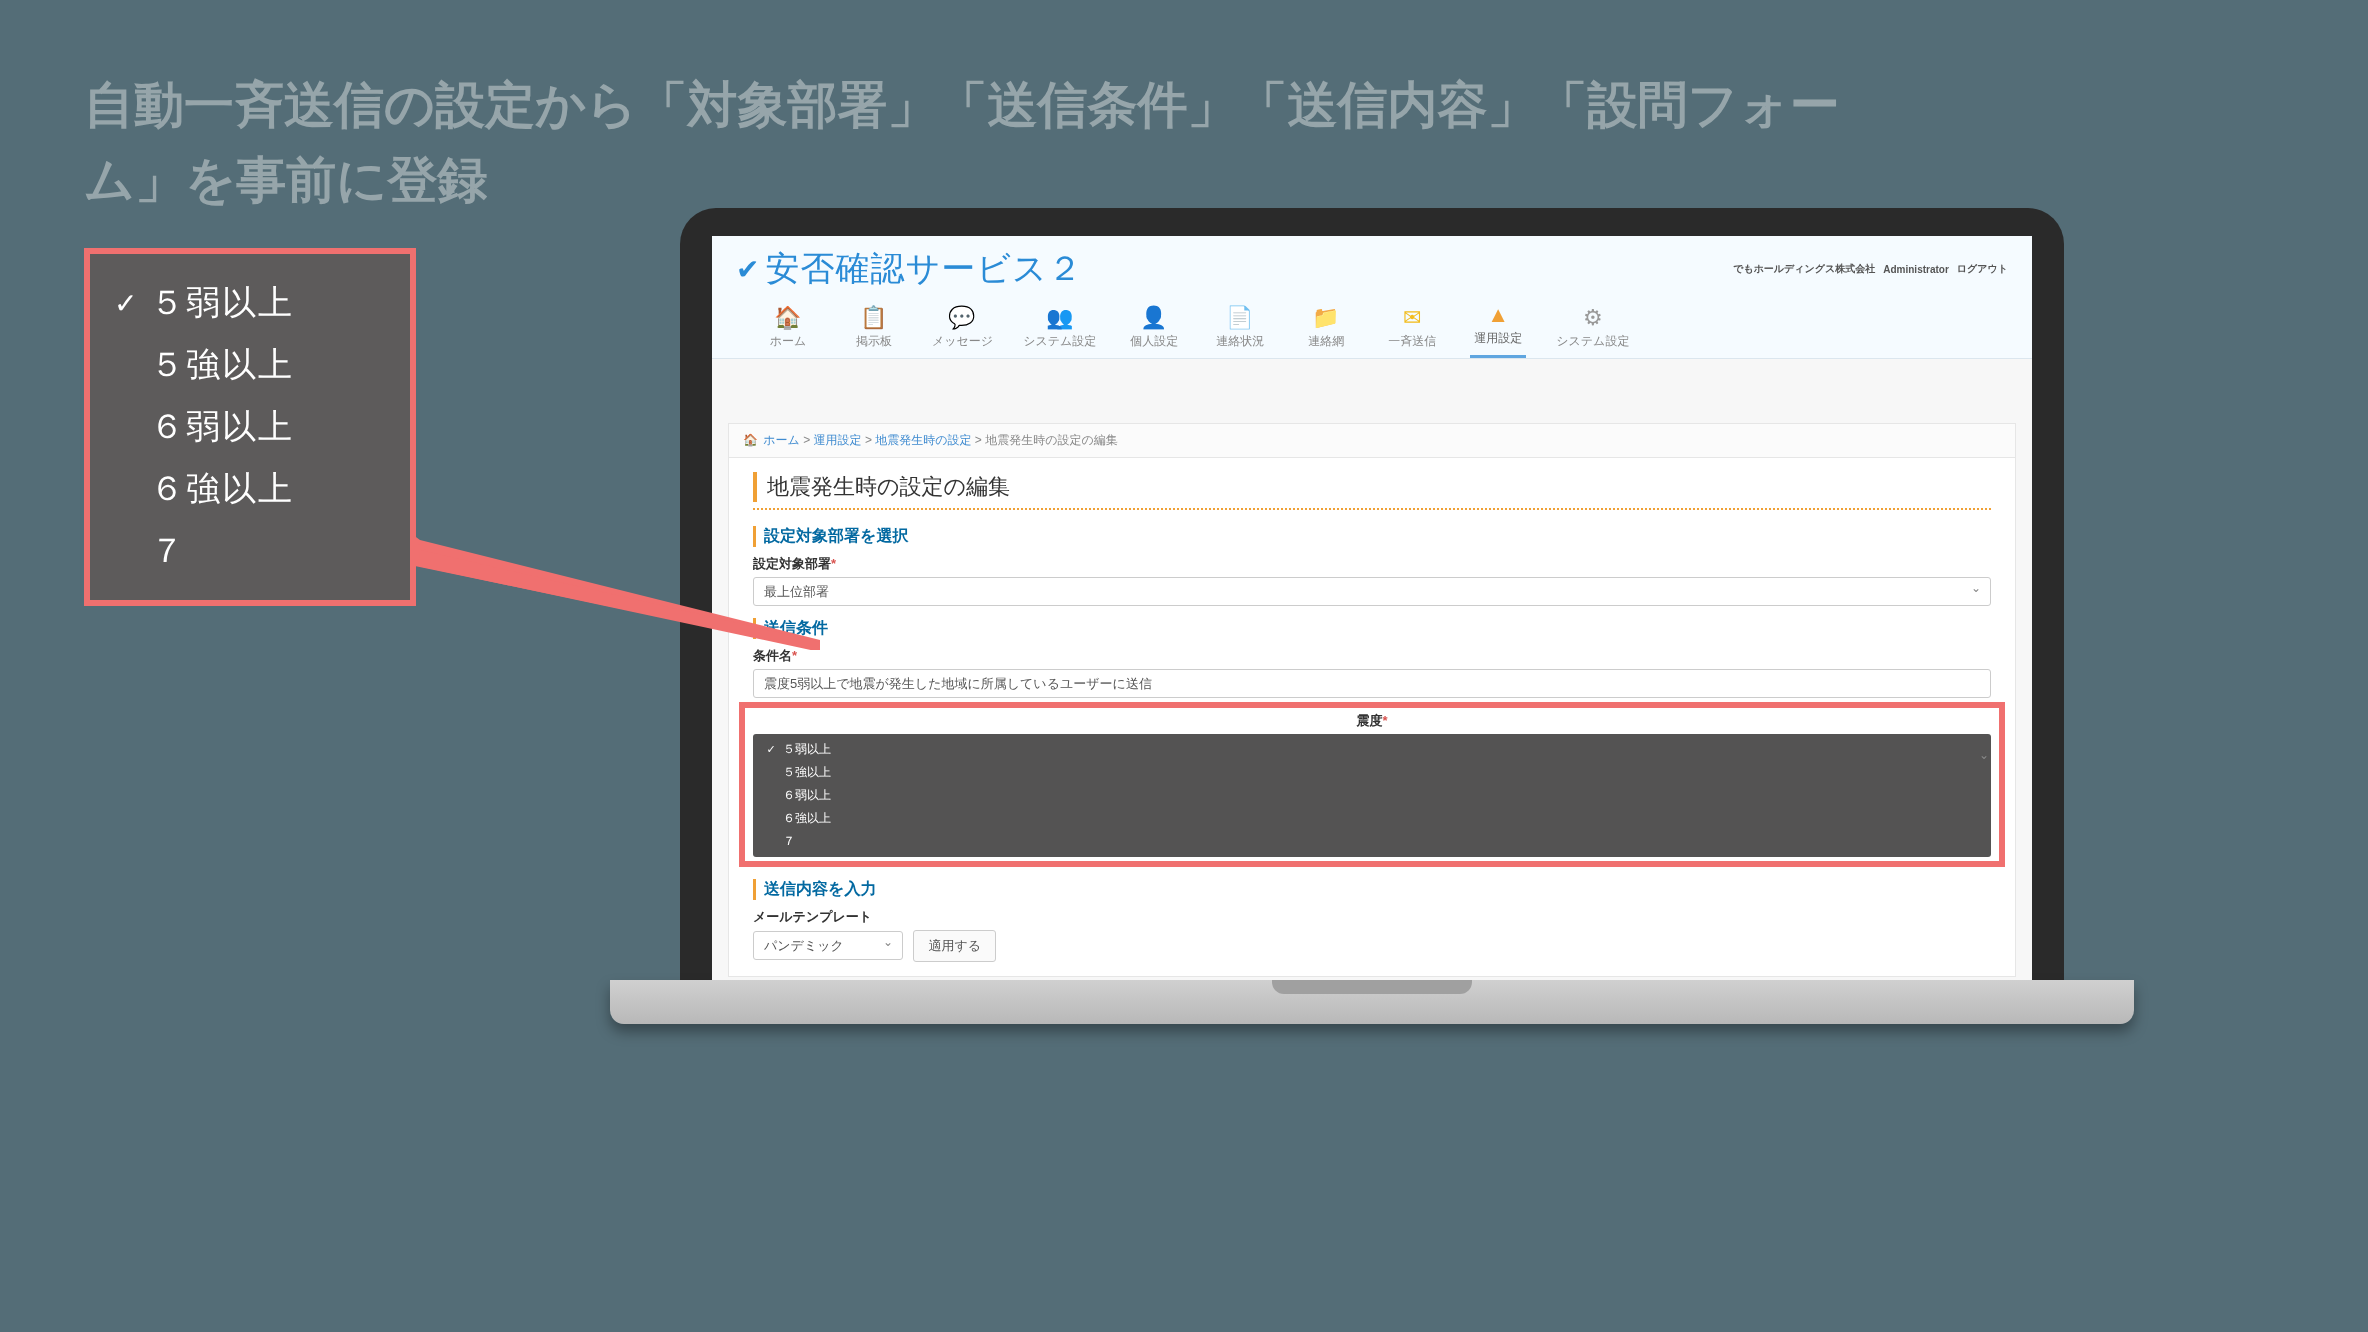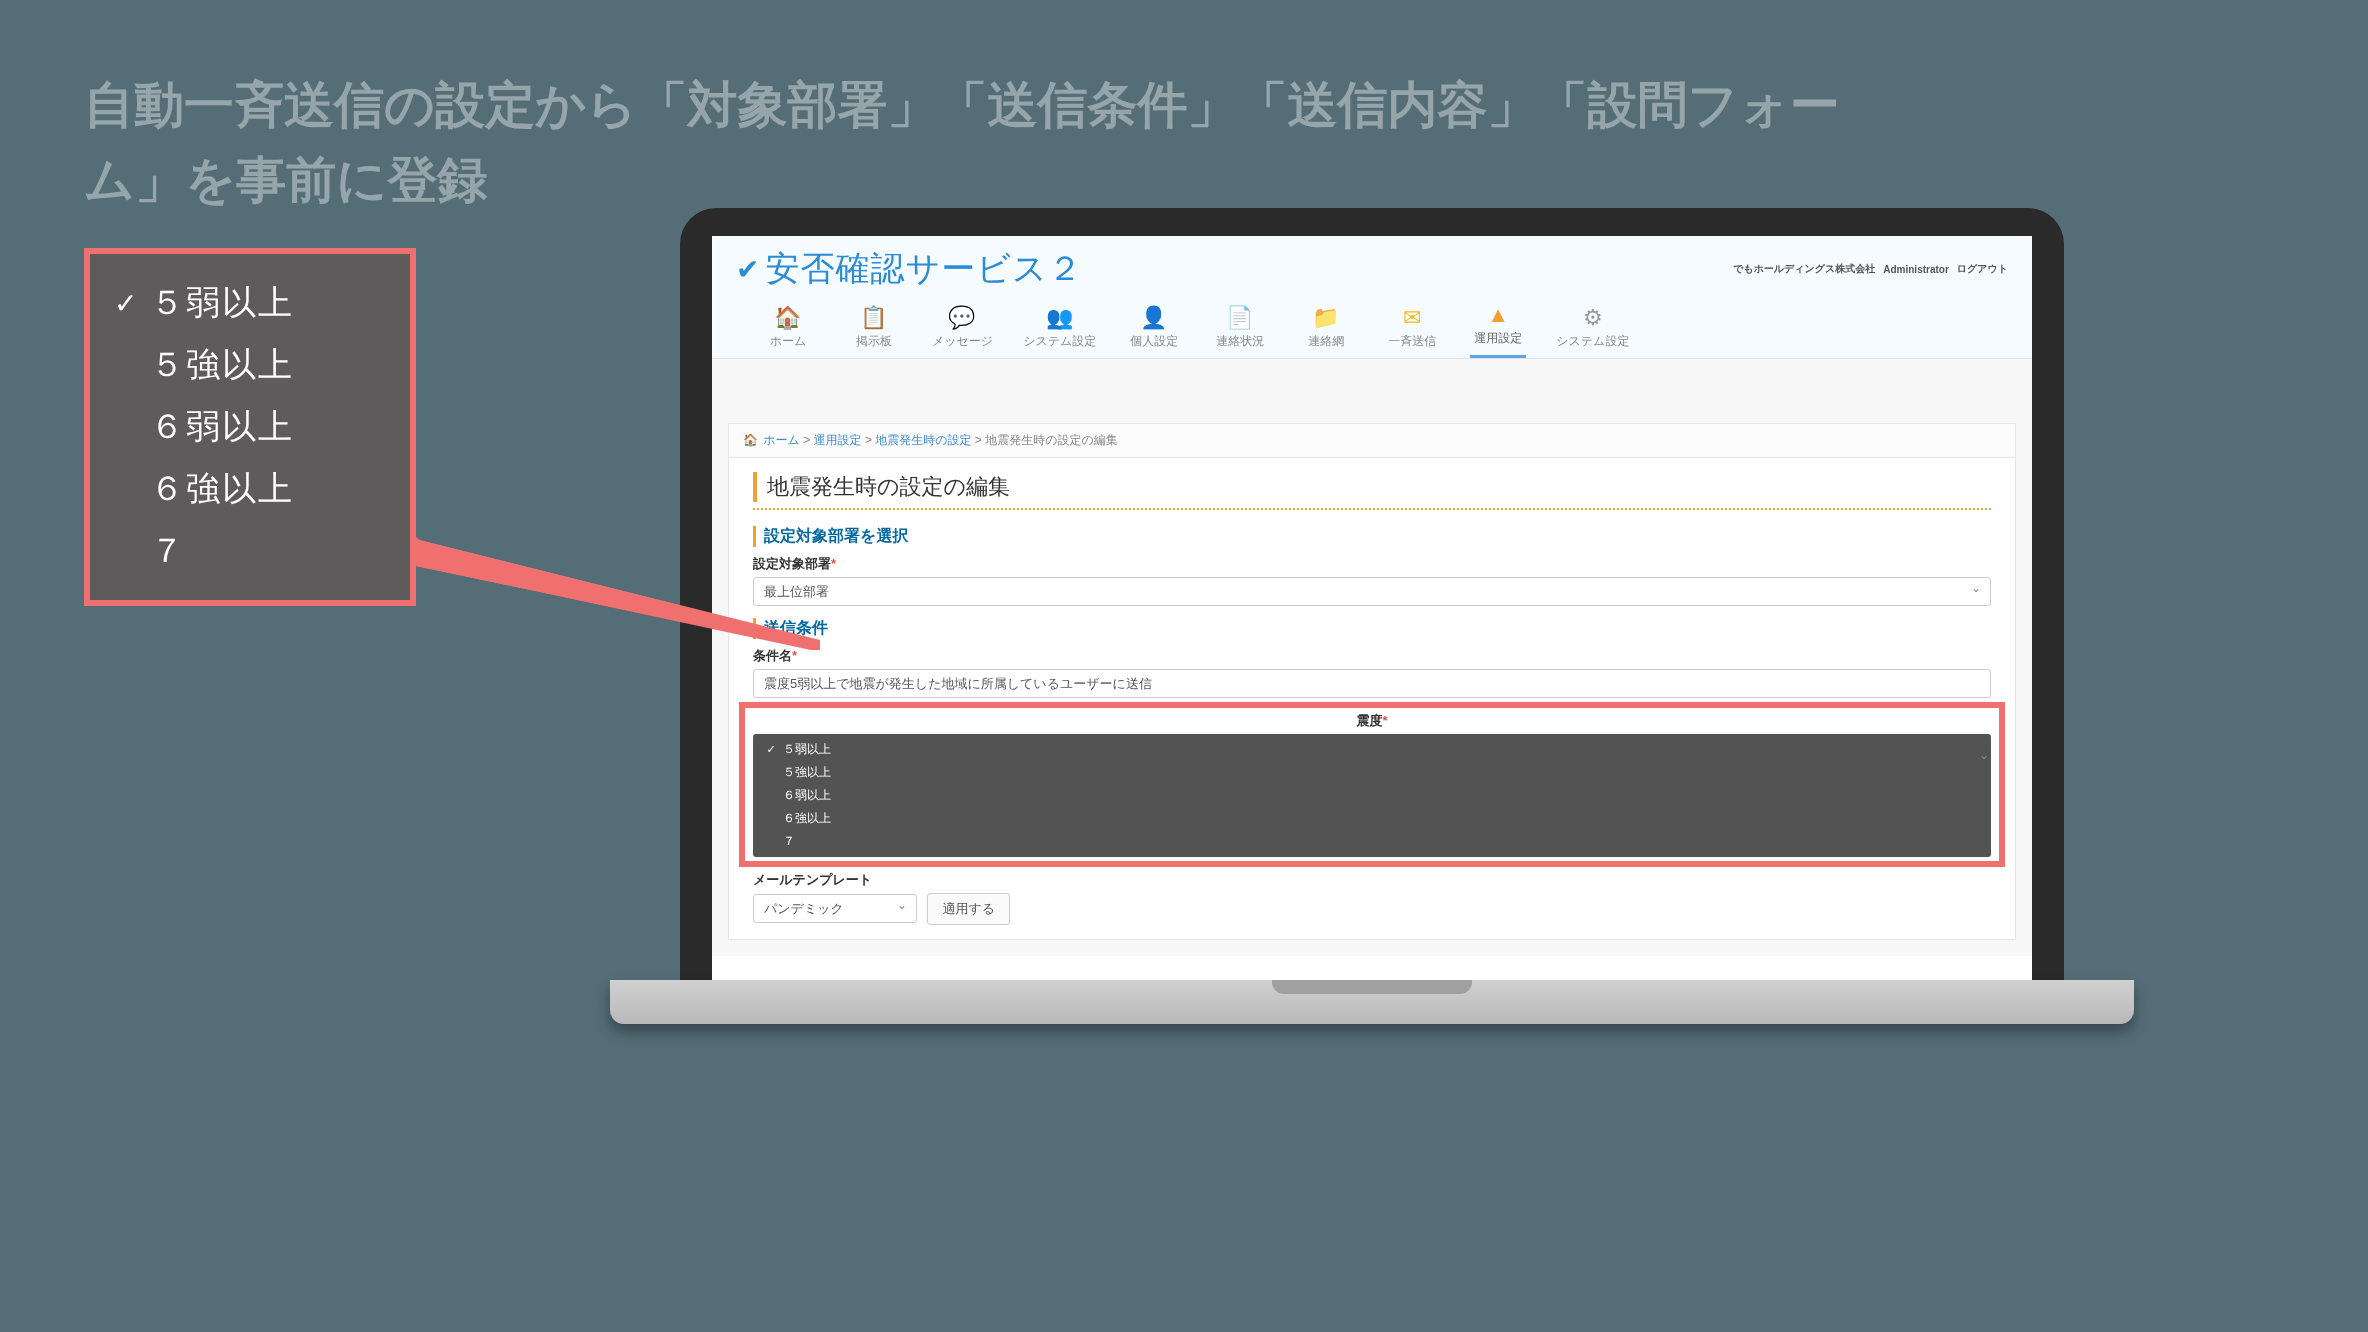--- a/index.html
+++ b/index.html
@@ -232,21 +232,21 @@
       content: '⌄';
       position: absolute;
       right: 10px;
       top: 4px;
       color: #888;
       font-size: 12px;
       pointer-events: none;
     }
     .select-inline {
       display: inline-block;
-      width: 164px;
+      width: 150px;
       text-decoration: underline;
     }
     .apply-btn {
       display: inline-block;
       border: 1px solid #ccc;
       border-radius: 3px;
       padding: 6px 14px;
       font-size: 13px;
       color: #555;
       background: #fafafa;
@@ -444,20 +444,21 @@
                     <span>６強以上</span>
                   </div>
                 <div class="dropdown-option">
                     <span class="check"></span>
                     <span>７</span>
                   </div>
               </div>
             </div>
           </div>
 
+          <div class="section-heading">送信内容を入力</div>
           <label class="field-label">メールテンプレート</label>
           <div>
             <span class="select-wrap select-inline">
               <select class="select-input">
                 <option>パンデミック</option>
               </select>
             </span>
             <button class="apply-btn">適用する</button>
           </div>
 

